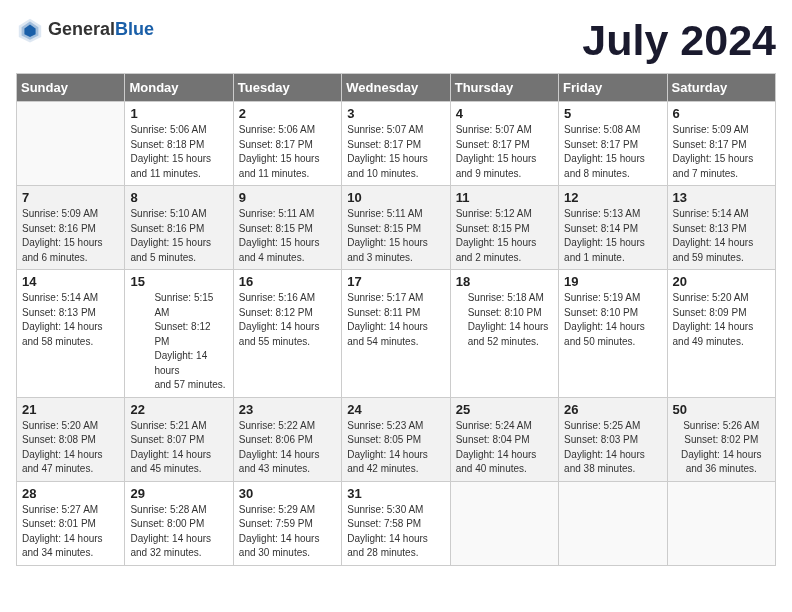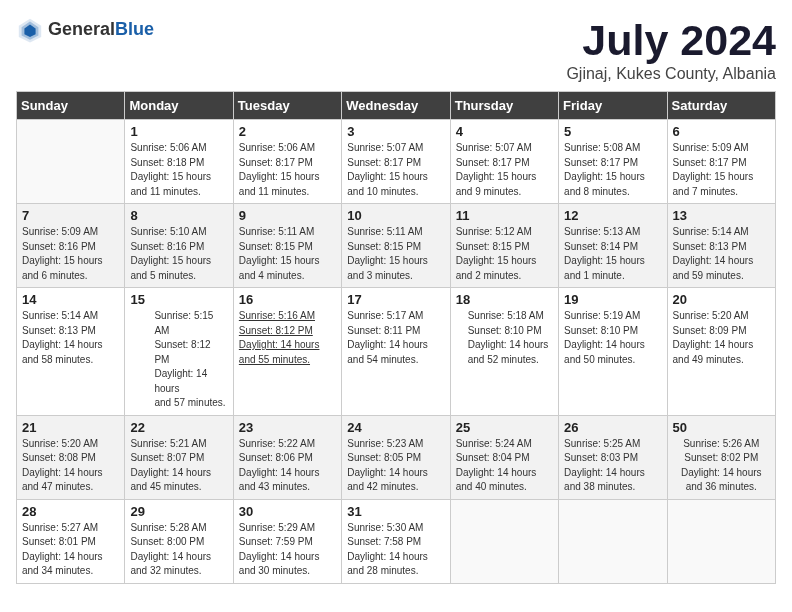--- a/index.html
+++ b/index.html
@@ -48,21 +48,21 @@
     .location-title {
       font-size: 16px;
       color: #444;
     }
     table {
       width: 100%;
       border-collapse: collapse;
       table-layout: fixed;
     }
     thead tr th {
-      background-color: #404040;
+      background-color: #737373;
       color: #fff;
       font-size: 13px;
       font-weight: bold;
       padding: 6px 4px;
       text-align: left;
       border: 1px solid #ccc;
     }
     tbody tr td {
       vertical-align: top;
       border: 1px solid #ccc;
@@ -105,21 +105,20 @@
       <polygon points="20,12 28,18 28,26 20,30 12,26 12,18" fill="#1a5fa8"></polygon>
     </svg>
     <div>
       <div>
         <span class="logo-text-general">General</span><span class="logo-text-blue">Blue</span>
       </div>
     </div>
   </div>
   <div class="title-block">
     <div class="month-title">July 2024</div>
-    <div class="location-title">Gjinaj, Kukes County, Albania</div>
   </div>
 </div>
 
 <table>
   <thead>
     <tr>
     <th>Sunday</th>
         <th>Monday</th>
         <th>Tuesday</th>
         <th>Wednesday</th>
@@ -235,21 +234,21 @@
         </td>
         <td>
           <span class="day-number">15</span>
           <div class="day-info" style="white-space: pre-line; margin-left: 24px;">Sunrise: 5:15 AM
 Sunset: 8:12 PM
 Daylight: 14 hours
 and 57 minutes.</div>
         </td>
         <td>
           <span class="day-number">16</span>
-          <div class="day-info" style="white-space: pre-line; text-decoration: underline;">Sunrise: 5:16 AM
+          <div class="day-info" style="white-space: pre-line;">Sunrise: 5:16 AM
 Sunset: 8:12 PM
 Daylight: 14 hours
 and 55 minutes.</div>
         </td>
         <td>
           <span class="day-number">17</span>
           <div class="day-info" style="white-space: pre-line;">Sunrise: 5:17 AM
 Sunset: 8:11 PM
 Daylight: 14 hours
 and 54 minutes.</div>

